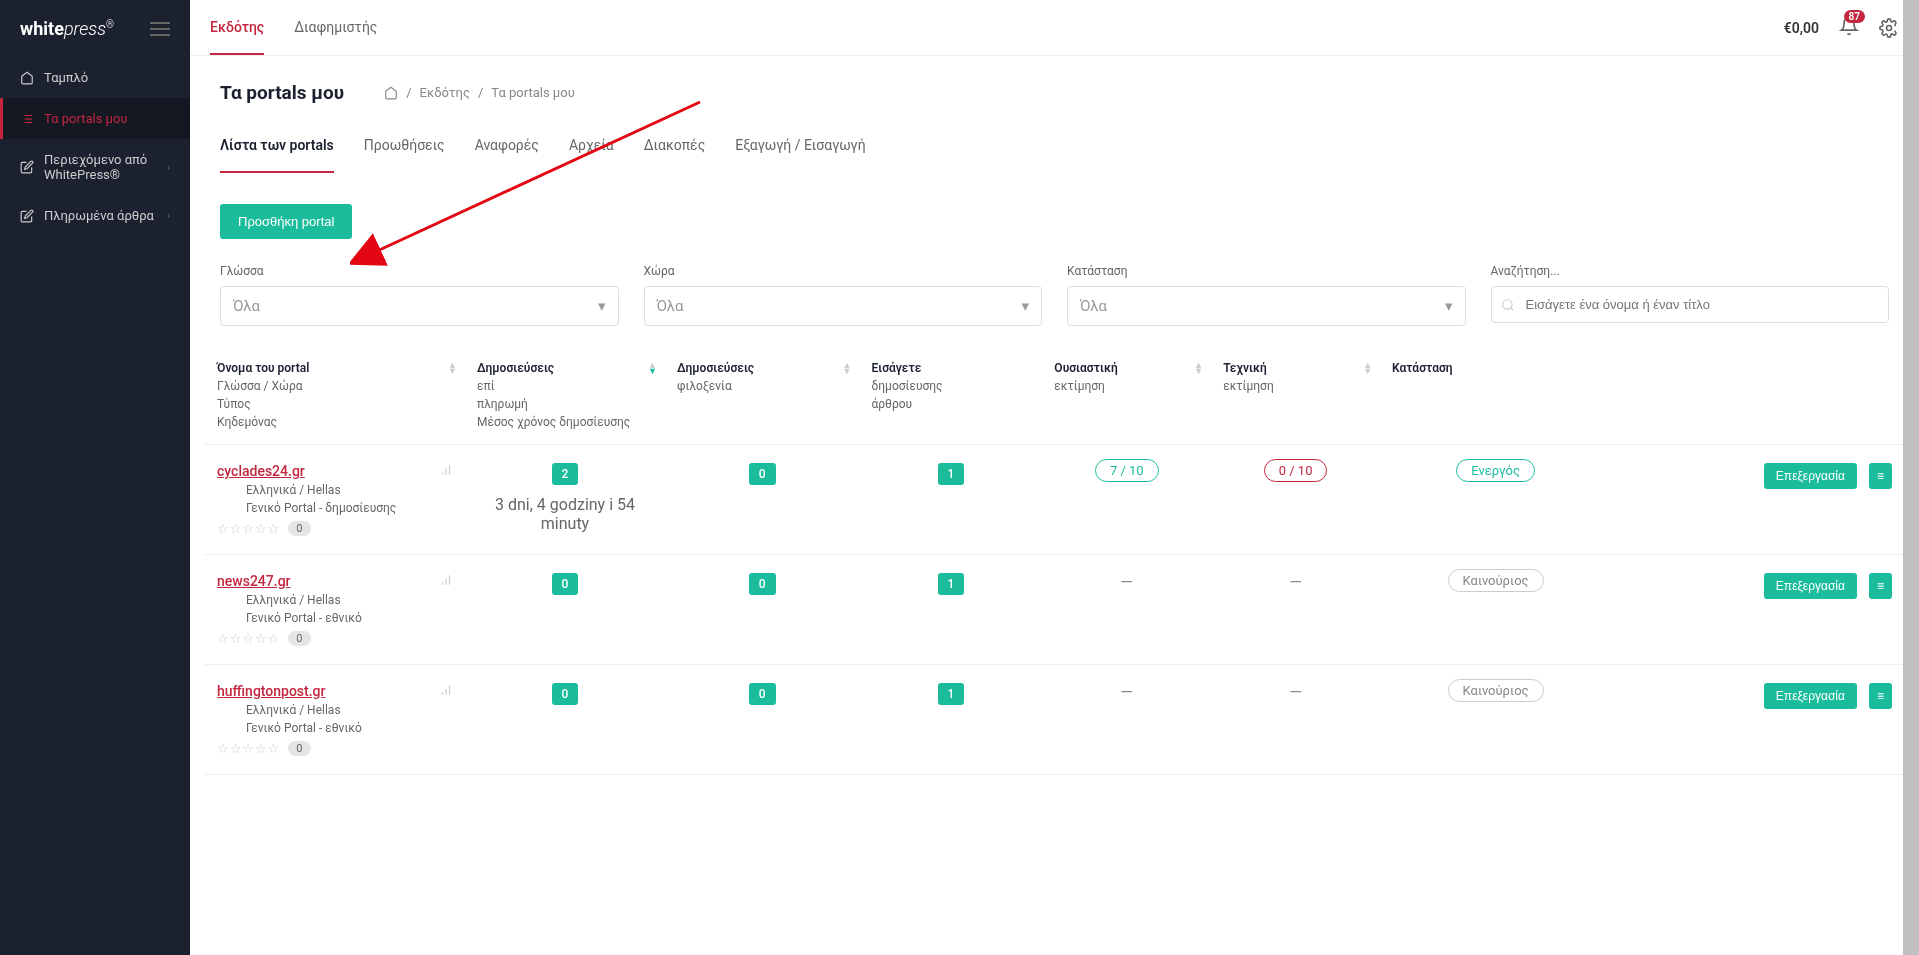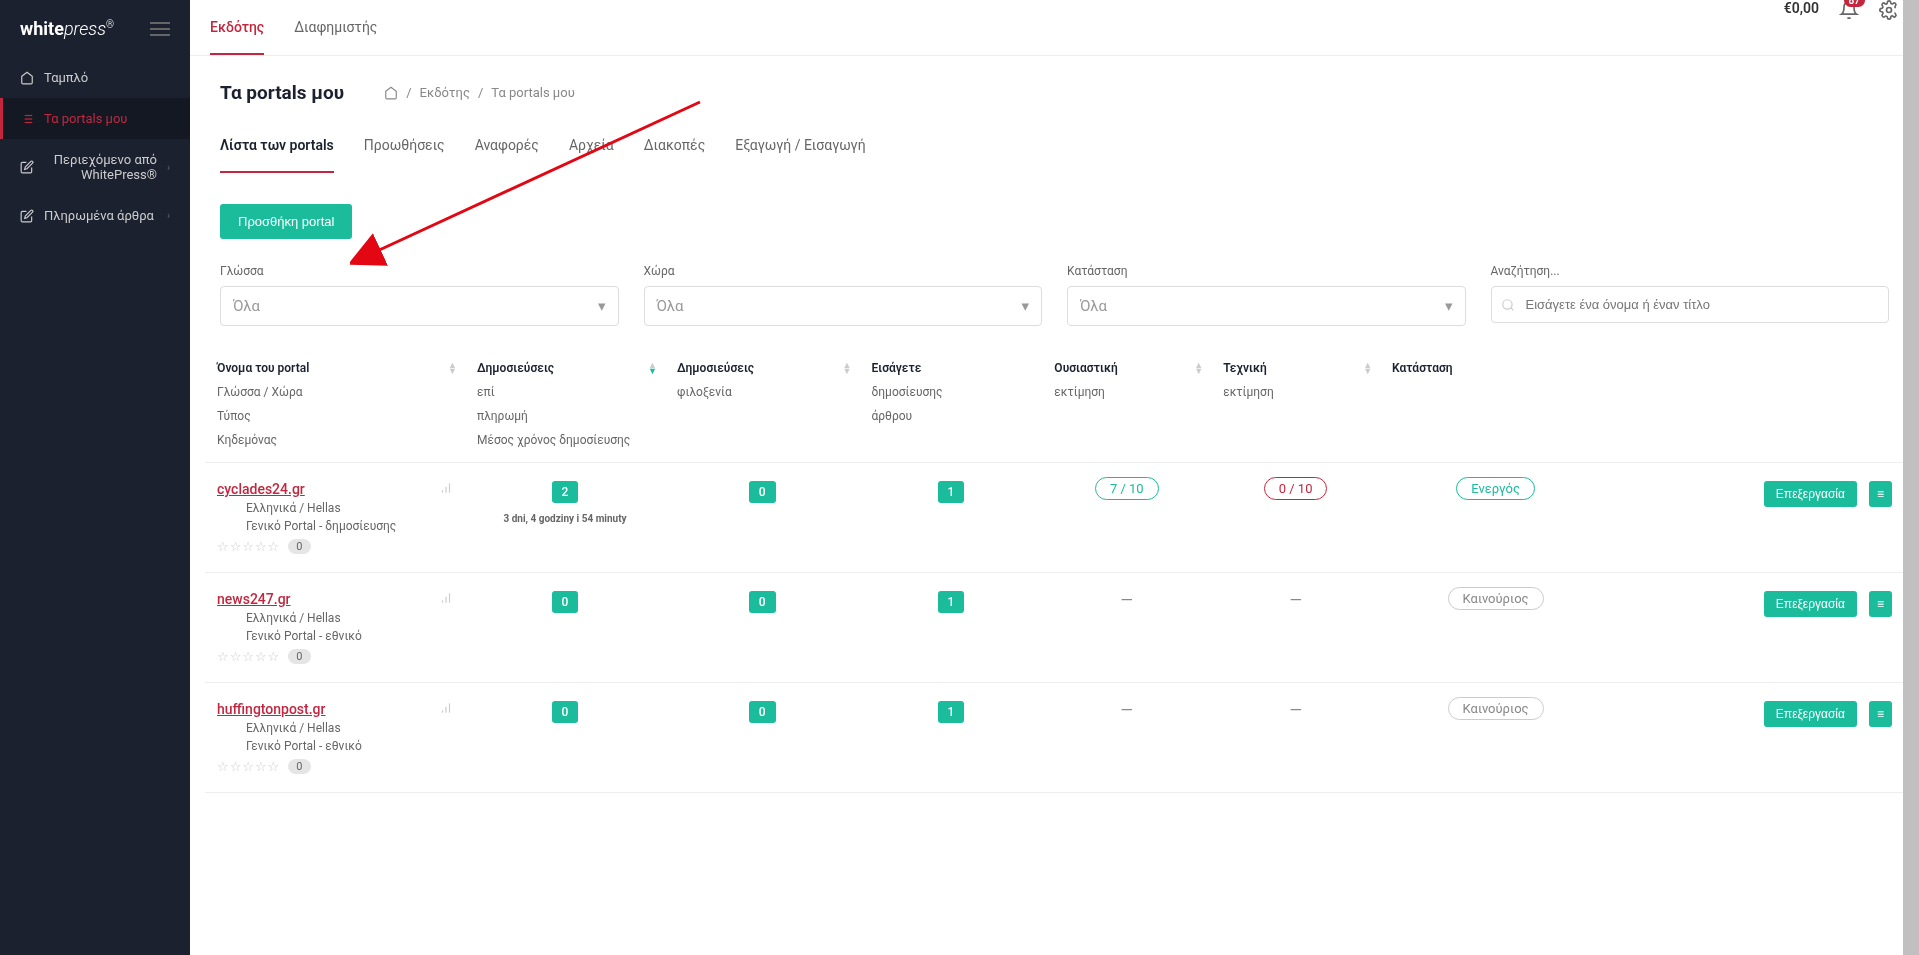--- a/index.html
+++ b/index.html
@@ -8,32 +8,32 @@
     
     
     .sidebar { width: 190px; background: #1c2130; color: #ccc; flex-shrink: 0; }
     .logo { padding: 18px 20px; display: flex; align-items: center; justify-content: space-between; }
     .logo-text { font-size: 18px; font-weight: 300; color: #fff; }
     .logo-text b { font-weight: 700; }
     .logo-text sup { font-size: 10px; }
     .menu-toggle { width: 20px; height: 14px; display: flex; flex-direction: column; justify-content: space-between; cursor: pointer; }
     .menu-toggle span { height: 2px; background: #666; }
     .nav { list-style: none; }
-    .nav li { padding: 13px 20px; display: flex; align-items: center; gap: 10px; cursor: pointer; font-size: 13px; position: relative; text-align: right; }
+    .nav li { padding: 13px 20px; display: flex; align-items: center; gap: 10px; cursor: pointer; font-size: 13px; position: relative; }
     .nav li.active { background: #141823; border-left: 3px solid #c3273f; color: #c3273f; padding-left: 17px; }
     .nav li .nav-icon { width: 14px; height: 14px; flex-shrink: 0; }
     .nav li .chev { margin-left: auto; font-size: 10px; color: #666; }
     
     
     .main { flex: 1; display: flex; flex-direction: column; overflow: auto; }
     .topbar { height: 56px; background: #fff; border-bottom: 1px solid #eee; display: flex; align-items: stretch; padding: 0 20px; }
     .topbar-tabs { display: flex; gap: 30px; }
     .topbar-tab { display: flex; align-items: center; font-size: 14px; color: #666; cursor: pointer; border-bottom: 2px solid transparent; }
     .topbar-tab.active { color: #c3273f; border-bottom-color: #c3273f; font-weight: 500; }
-    .topbar-right { margin-left: auto; display: flex; align-items: flex-start; gap: 20px; }
+    .topbar-right { margin-left: auto; display: flex; align-items: center; gap: 20px; }
     .balance { font-size: 14px; font-weight: 600; color: #333; }
     .bell-wrap { position: relative; cursor: pointer; }
     .bell-badge { position: absolute; top: -6px; right: -6px; background: #c3273f; color: #fff; font-size: 10px; border-radius: 9px; padding: 1px 5px; font-weight: 600; }
     
     
     .page-header { padding: 25px 30px 15px; display: flex; align-items: center; gap: 40px; }
     .page-title { font-size: 19px; font-weight: 700; color: #1c2130; }
     .breadcrumb { display: flex; align-items: center; gap: 8px; font-size: 13px; color: #888; }
     .breadcrumb a { color: #888; text-decoration: none; }
     
@@ -57,35 +57,35 @@
     .filter { flex: 1; min-width: 0; }
     .filter label { font-size: 12px; color: #666; display: block; margin-bottom: 8px; }
     .filter-select { width: 100%; padding: 10px 12px; border: 1px solid #ddd; border-radius: 4px; font-size: 15px; color: #999; background: #fff; cursor: pointer; display: flex; justify-content: space-between; align-items: center; }
     .filter-input-wrap { position: relative; }
     .filter-input { width: 100%; padding: 10px 12px 10px 34px; border: 1px solid #ddd; border-radius: 4px; font-size: 13px; }
     .filter-input-icon { position: absolute; left: 10px; top: 50%; transform: translateY(-50%); color: #ccc; }
     
     
     .table { width: 100%; border-collapse: collapse; }
     .table th { padding: 15px 12px; text-align: left; font-size: 12px; font-weight: 600; color: #1c2130; border-bottom: 1px solid #eee; vertical-align: top; position: relative; }
-    .table th .sub { font-weight: 400; color: #666; font-size: 12px; display: block; margin-top: 10px; }
+    .table th .sub { font-weight: 400; color: #666; font-size: 12px; display: block; margin-top: 4px; }
     .th-sort { position: absolute; right: 8px; top: 16px; color: #ccc; font-size: 9px; display: flex; flex-direction: column; line-height: 6px; }
     .th-sort.active-down .down { color: #1abc9c; }
     .table td { padding: 18px 12px; border-bottom: 1px solid #eee; vertical-align: top; font-size: 13px; }
     .portal-name { color: #c3273f; font-size: 14px; font-weight: 500; }
     .portal-meta { color: #666; font-size: 12px; margin-top: 4px; margin-left: 29px; }
     .stars { color: #ccc; font-size: 13px; letter-spacing: 1px; margin-top: 6px; display: flex; align-items: center; gap: 8px; }
     .star-count { background: #e5e5e5; color: #666; padding: 1px 8px; border-radius: 10px; font-size: 11px; }
     .pill { display: inline-block; padding: 4px 10px; border-radius: 3px; font-size: 12px; font-weight: 500; }
     .pill-green { background: #1abc9c; color: #fff; }
     .pill-outline-green { border: 1px solid #1abc9c; color: #1abc9c; border-radius: 14px; padding: 3px 14px; }
     .pill-outline-red { border: 1px solid #c3273f; color: #c3273f; border-radius: 14px; padding: 3px 14px; }
     .pill-outline-gray { border: 1px solid #ccc; color: #888; border-radius: 14px; padding: 3px 14px; }
     .dash { color: #888; font-size: 16px; }
-    .avg-time { font-size: 10px; color: #666; margin-top: 10px; font-weight: bold; }
+    .avg-time { font-size: 16px; color: #666; margin-top: 10px; }
     .center { text-align: center; }
     .actions { display: flex; gap: 12px; justify-content: flex-end; }
     .btn-edit { background: #1abc9c; color: #fff; border: none; padding: 6px 12px; font-size: 12px; border-radius: 3px; cursor: pointer; }
     .btn-more { background: #1abc9c; color: #fff; border: none; padding: 6px 8px; font-size: 12px; border-radius: 3px; cursor: pointer; }
     
     .rel-container { position: relative; }
     .scrollbar { position: fixed; right: 0; top: 0; width: 16px; height: 100vh; background: #f0f0f0; }
     .scrollbar-thumb { background: #c0c0c0; width: 16px; height: 955px; }
   </style>
 </head>

